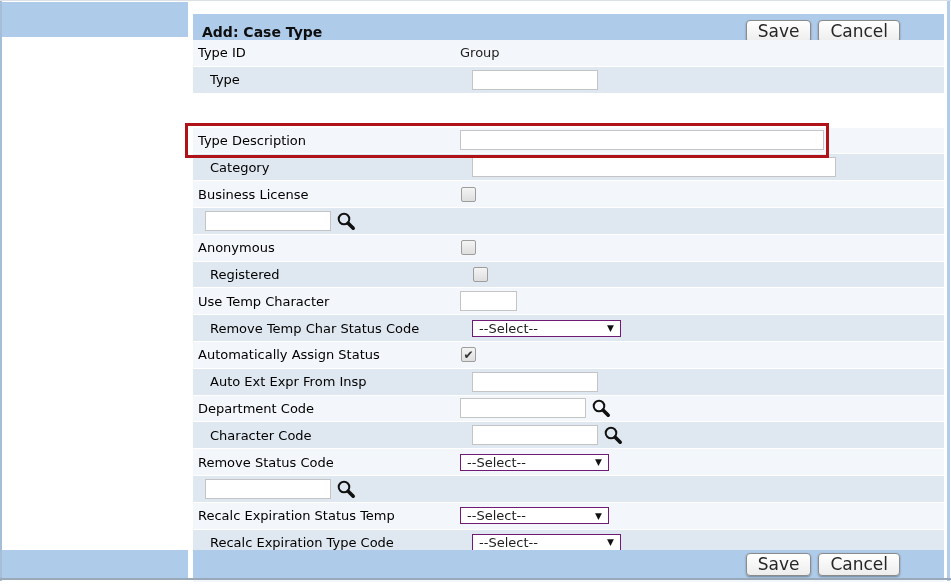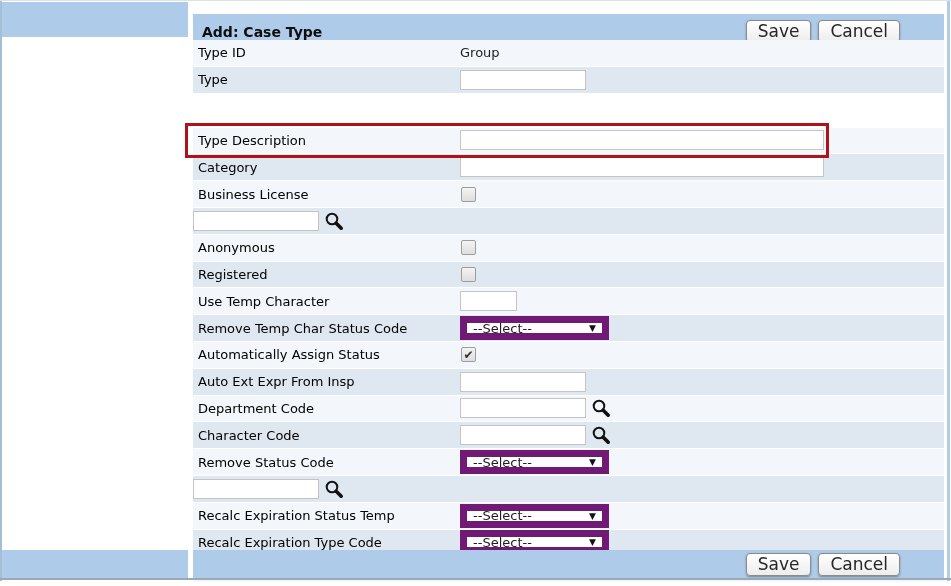--- a/index.html
+++ b/index.html
@@ -17,36 +17,36 @@
   .btns{margin-left:auto;display:flex;gap:7px;padding-right:44px;}
   .btn{background:linear-gradient(#ffffff,#ededed);border:1px solid #8b8b8b;border-radius:4px;
        padding:2px 11px;font-family:inherit;font-size:17px;color:#262626;cursor:pointer;
        box-shadow:0 1px 2px rgba(0,0,0,.35);line-height:17px;}
 
   
   .sidebar{position:absolute;left:2px;top:40px;width:186px;height:509px;background:#ffffff;}
   .form{position:absolute;left:193px;top:40px;width:751px;}
   .row{display:flex;align-items:center;height:25.8px;margin-bottom:1px;position:relative;}
   .row.odd{background:#f3f6fa;}
-  .row.even{background:#dfe7f0;}
+  .row.even{background:#dfe7f0;padding-left:12px;}
   .row .label{width:262px;padding-left:5px;color:#000000;white-space:nowrap;overflow:hidden;}
   .row .value{flex:1;display:flex;align-items:center;}
   .row.highlighted{z-index:4;margin-top:35px;}
   .row.highlighted::after{content:"";position:absolute;left:-8px;top:-4.5px;width:644px;height:35px;
        border:3px solid #b0121a;box-sizing:border-box;pointer-events:none;}
 
   
   .txt{height:20px;border:1px solid #c4c4c4;background:#ffffff;box-sizing:border-box;
        padding:0 3px;font-family:inherit;font-size:13px;color:#1e1e1e;}
   .txt.s{width:57px}.txt.m{width:126px}.txt.l{width:364px}.txt.xl{width:378px}
   .txt.disabled{background:#fbfbfb;border-color:#d4d4d4;}
   .checkbox{width:13px;height:13px;border:1px solid #9d9d9d;border-radius:2px;margin-left:1px;
        background:linear-gradient(#f4f4f4,#dedede);display:inline-flex;align-items:center;
        justify-content:center;font-size:12px;color:#333;line-height:1;cursor:pointer;}
-  .select{width:149px;height:24px;border:7px solid #701a75;background:#ffffff;box-sizing:border-box;
+  .select{width:149px;height:17px;border:1px solid #701a75;background:#ffffff;box-sizing:border-box;
        display:flex;align-items:center;justify-content:space-between;padding:0 6px;cursor:pointer;}
   .sel-text{color:#1e1e1e;}
   .sel-arrow{font-size:9px;color:#111;}
   .lookup{margin-left:5px;width:20px;height:20px;cursor:pointer;display:inline-flex;}
   .static-val{color:#1e1e1e;}
 
   
   .sidebar-footer{position:absolute;left:2px;top:550px;width:186px;height:28px;background:#aecbe9;}
   .main-footer{position:absolute;left:193px;top:550px;width:751px;height:28px;background:#aecbe9;
                display:flex;align-items:center;box-sizing:border-box;}

